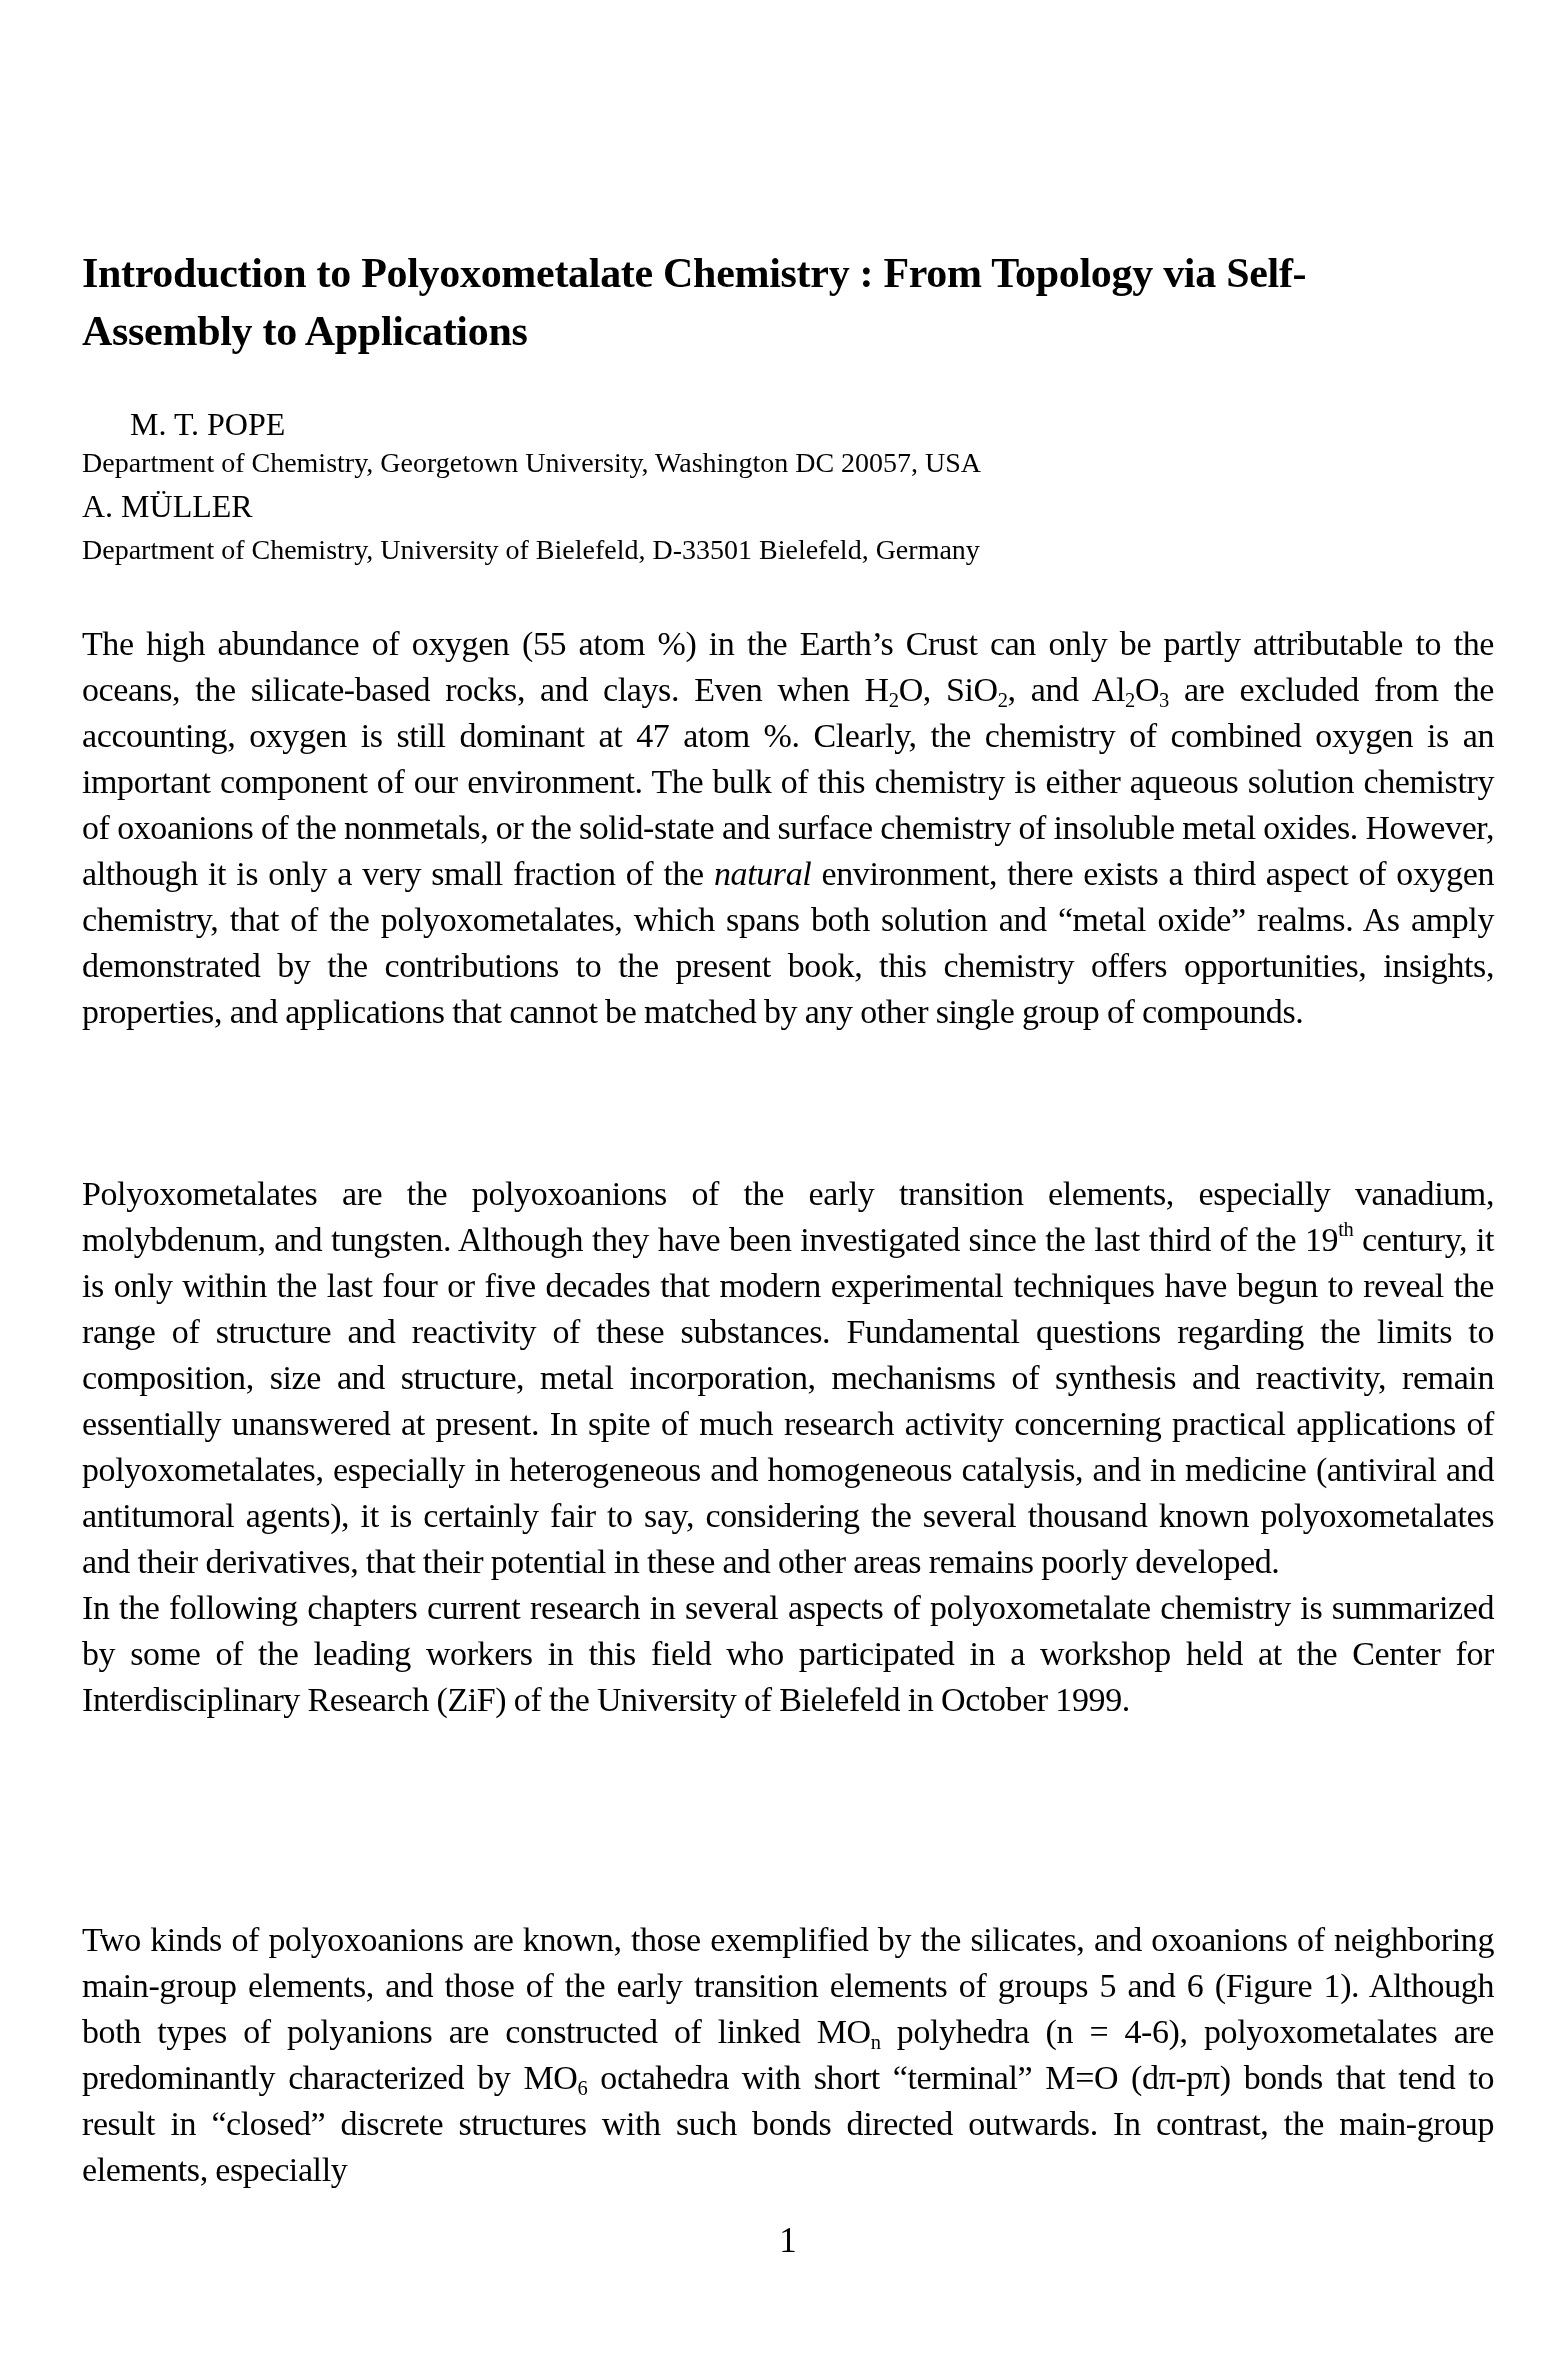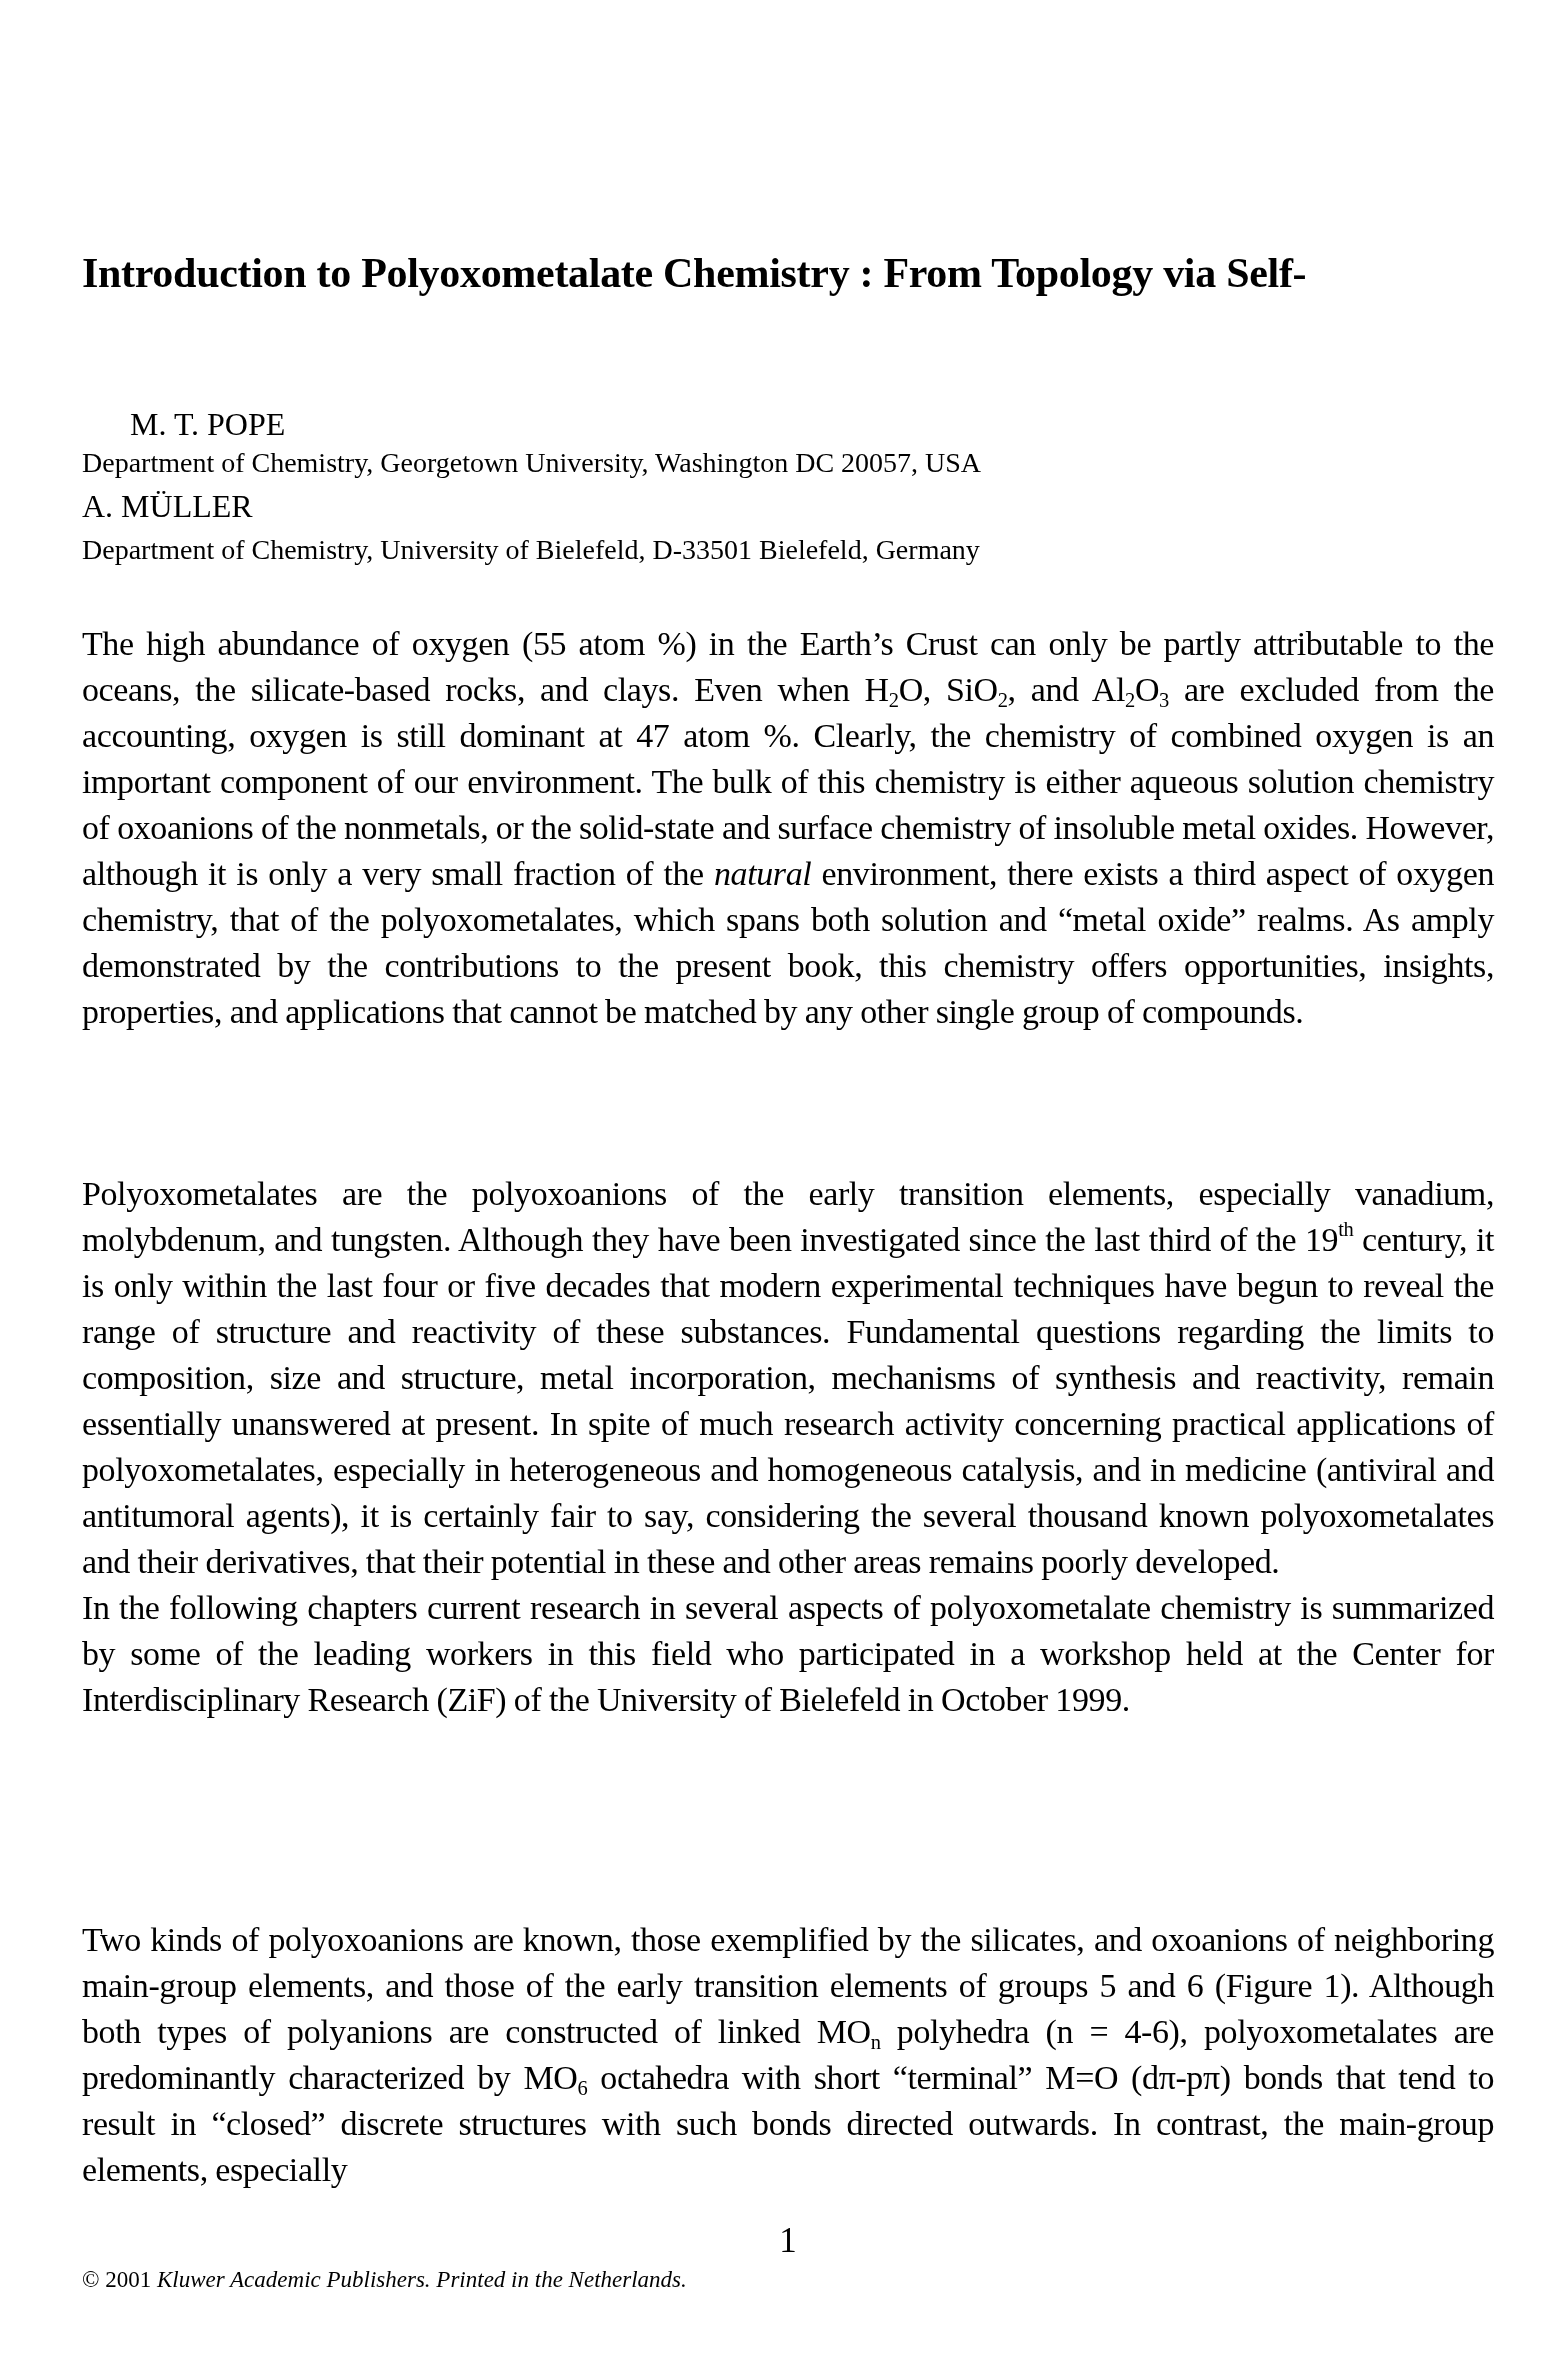--- a/index.html
+++ b/index.html
@@ -19,20 +19,21 @@
   .footer { position: absolute; left: 0; top: 2265px; font-size: 23px; line-height: 30px; }
   .footer .it { font-style: italic; }
 </style>
 </head>
 <body>
 
 <div class="page">
 
   <div class="title">
     <div>Introduction to Polyoxometalate Chemistry : From Topology via Self-</div>
+    <div>Assembly to Applications</div>
   </div>
 
   <div class="author" style="top:406px;margin-left:48px;">M. T. POPE</div>
   <div class="affil" style="top:446px;">Department of Chemistry, Georgetown University, Washington DC 20057, USA</div>
   <div class="author" style="top:488px;">A. MÜLLER</div>
   <div class="affil" style="top:533px;">Department of Chemistry, University of Bielefeld, D-33501 Bielefeld, Germany</div>
 
   <div class="para" style="top:621px;">
     <p><span>The high abundance of oxygen (55 atom %) in the Earth’s Crust can only be partly attributable to the oceans, the silicate-based rocks, and clays.  Even when H</span><sub>2</sub><span>O, SiO</span><sub>2</sub><span>, and Al</span><sub>2</sub><span>O</span><sub>3</sub><span> are excluded from the accounting, oxygen is still dominant at 47 atom %.  Clearly, the chemistry of combined oxygen is an important component of our environment. The bulk of this chemistry is either aqueous solution chemistry of oxoanions of the nonmetals, or the solid-state and surface chemistry of insoluble metal oxides. However, although it is only a very small fraction of the </span><em>natural</em><span> environment, there exists a third aspect of oxygen chemistry, that of the polyoxometalates, which spans both solution and “metal oxide” realms. As amply demonstrated by the contributions to the present book, this chemistry offers opportunities, insights, properties, and applications that cannot be matched by any other single group of compounds.</span></p>
   </div>
@@ -42,18 +43,15 @@
     <p>In the following chapters current research in several aspects of polyoxometalate chemistry is summarized by some of the leading workers in this field who participated in a workshop held at the Center for Interdisciplinary Research (ZiF) of the University of Bielefeld in October 1999.</p>
   </div>
 
   <div class="para" style="top:1917px;">
     <p><span>Two kinds of polyoxoanions are known, those exemplified by the silicates, and oxoanions of neighboring main-group elements, and those of the early transition elements of groups 5 and 6 (Figure 1). Although both types of polyanions are constructed of linked MO</span><sub>n</sub><span> polyhedra (n = 4-6), polyoxometalates are predominantly characterized by MO</span><sub>6</sub><span> octahedra with short “terminal” M=O (dπ-pπ) bonds that tend to result in “closed” discrete structures with such bonds directed outwards. In contrast, the main-group elements, especially</span></p>
   </div>
 
   <div class="pagenum">1</div>
 
   <div class="footer">
-    <div>
-      <span>©</span><span> 2001 </span><span class="it">Kluwer Academic Publishers. Printed in the Netherlands.</span>
-    </div>
   </div>
 </div>
 
 
 </body></html>

